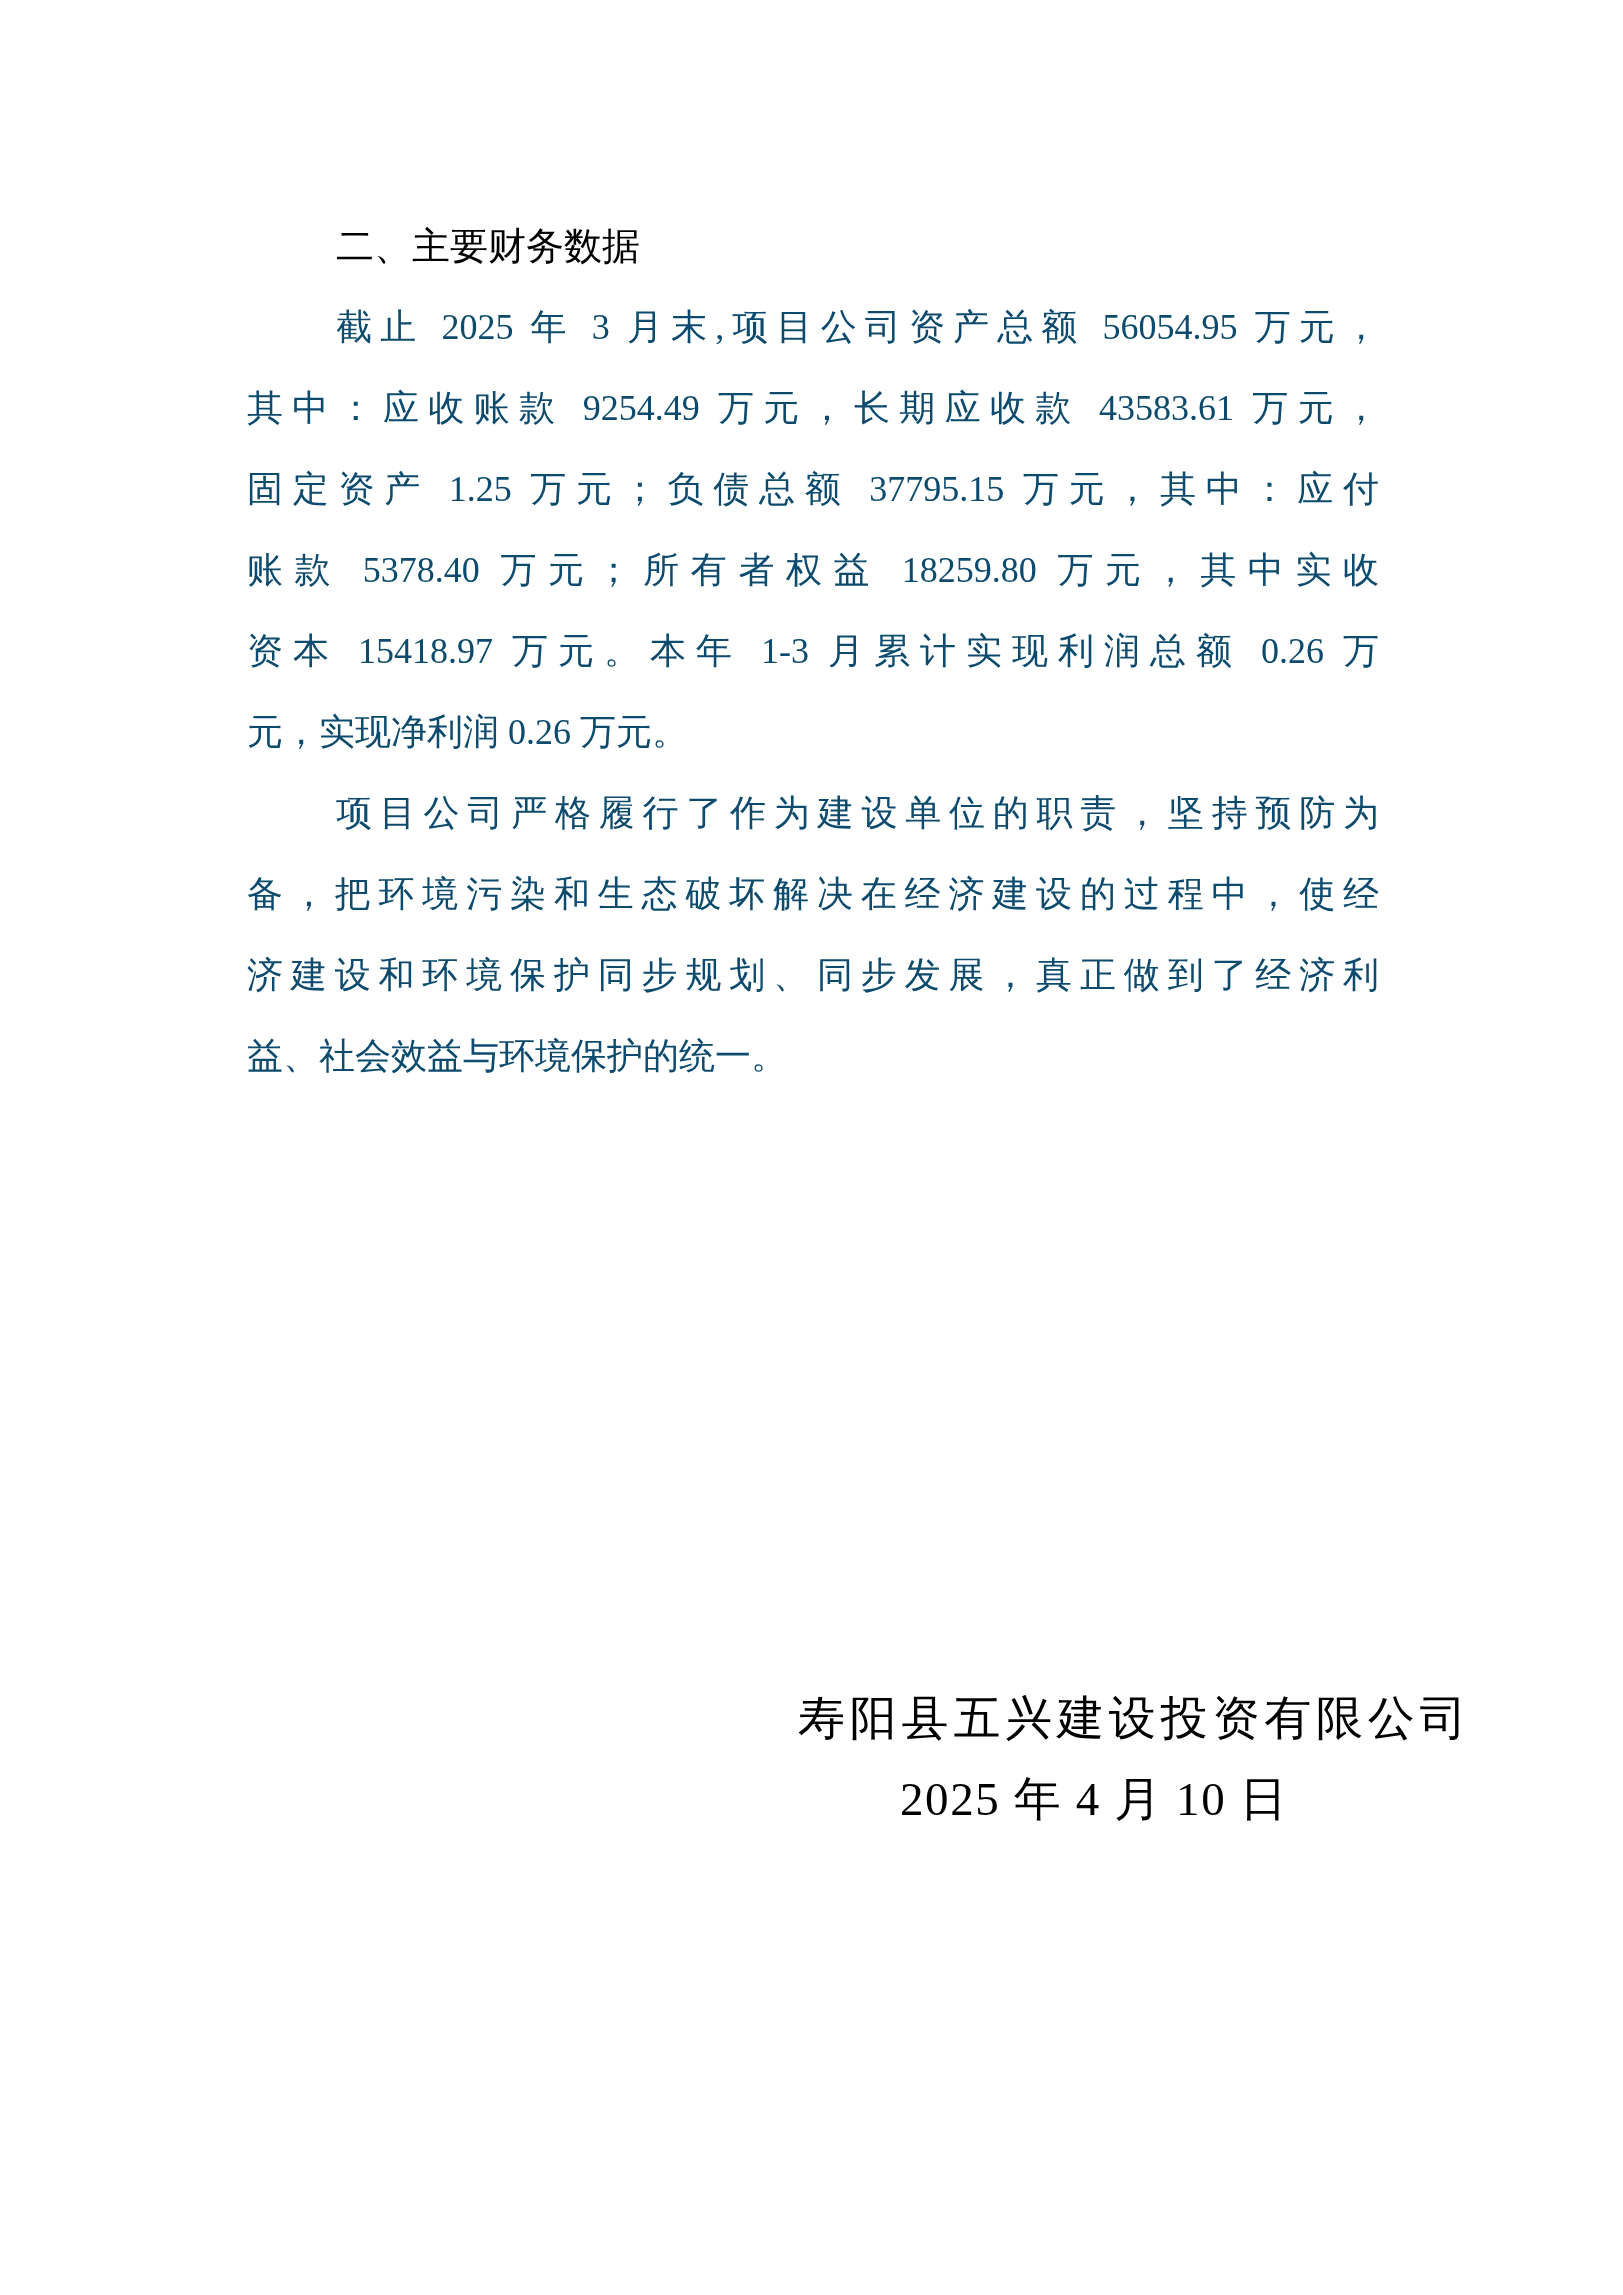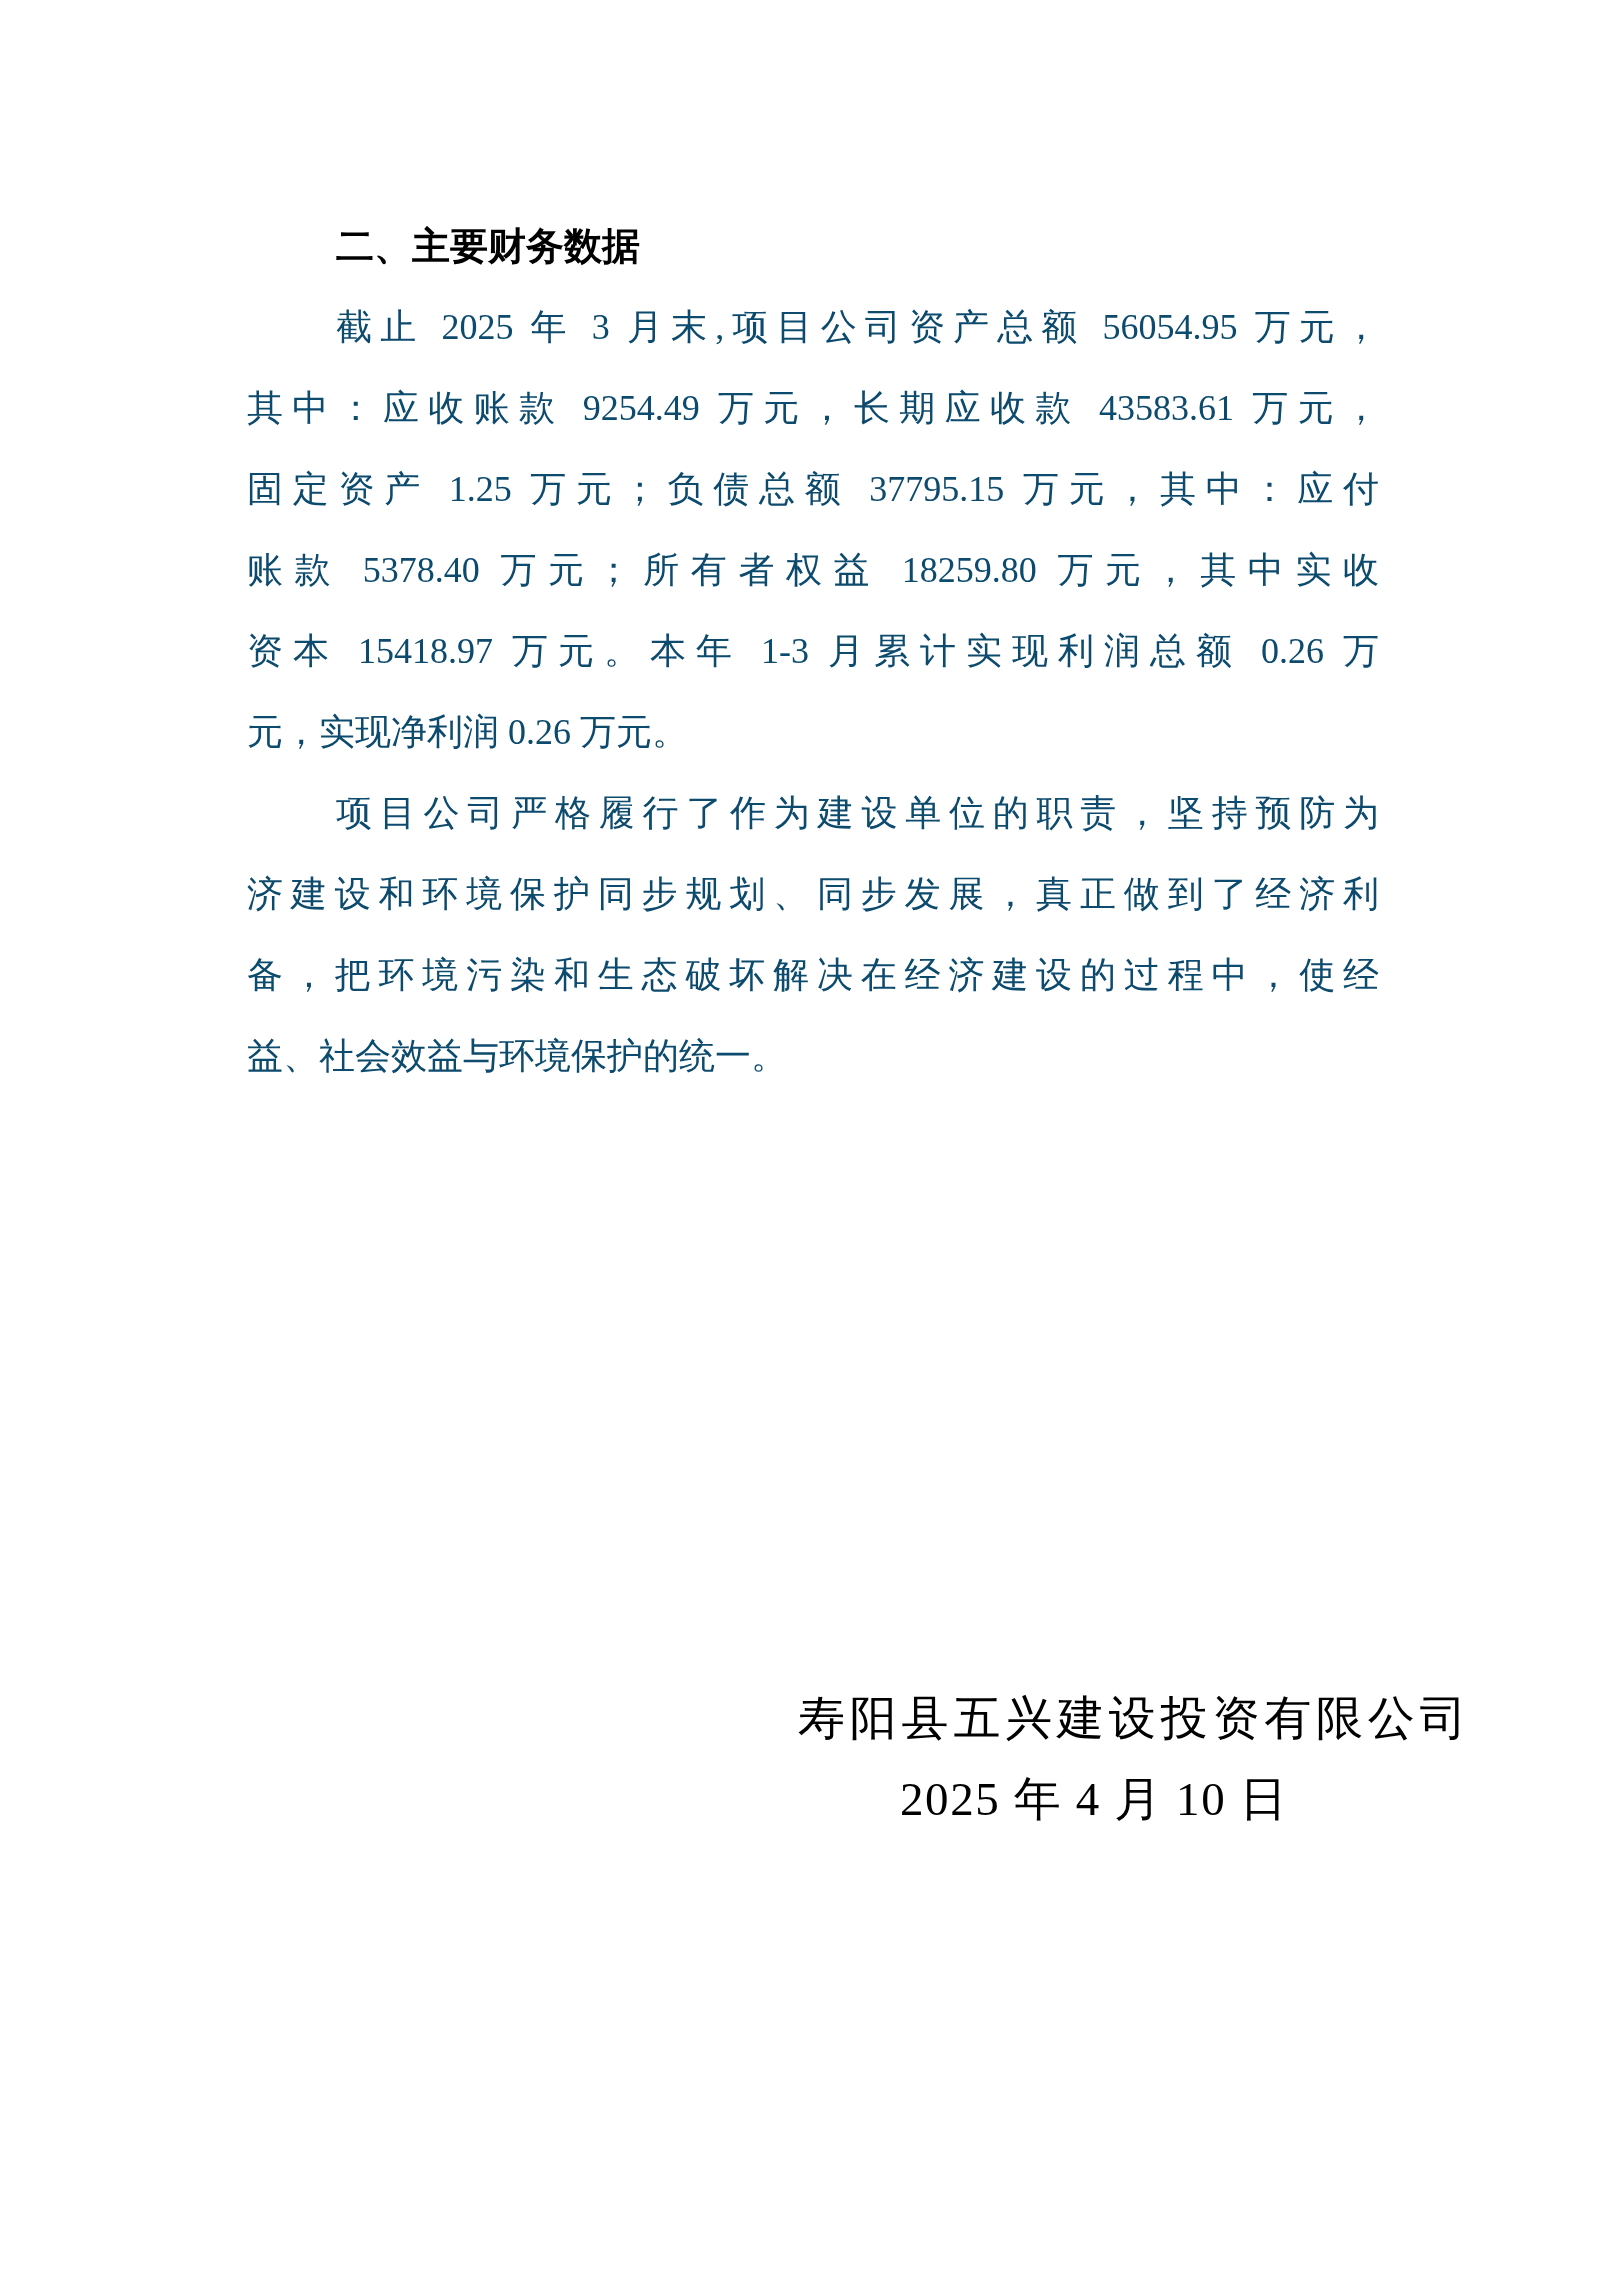--- a/index.html
+++ b/index.html
@@ -18,21 +18,21 @@
   }
   .content {
     position: absolute;
     left: 247px;
     top: 206px;
     width: 1132px;
   }
   .heading {
     margin: 0;
     font-family: "Liberation Sans", "DejaVu Sans", sans-serif;
-    font-weight: 700;
+    font-weight: 400;
     font-size: 38px;
     line-height: 81px;
     text-indent: 89px;
     color: #000000;
   }
   .para {
     margin: 0;
     padding: 0;
   }
   .line {
@@ -80,22 +80,22 @@
       <div class="line">其中：应收账款 9254.49 万元，长期应收款 43583.61 万元，</div>
       <div class="line">固定资产 1.25 万元；负债总额 37795.15 万元，其中：应付</div>
       <div class="line">账款 5378.40 万元；所有者权益 18259.80 万元，其中实收</div>
       <div class="line">资本 15418.97 万元。本年 1-3 月累计实现利润总额 0.26 万</div>
       <div class="line last">元，实现净利润 0.26 万元。</div>
     </div>
 
 
     <div class="para">
       <div class="line indent">项目公司严格履行了作为建设单位的职责，坚持预防为</div>
+      <div class="line">备，把环境污染和生态破坏解决在经济建设的过程中，使经</div>
       <div class="line">济建设和环境保护同步规划、同步发展，真正做到了经济利</div>
-      <div class="line">备，把环境污染和生态破坏解决在经济建设的过程中，使经</div>
       <div class="line last">益、社会效益与环境保护的统一。</div>
     </div>
 
   </div>
 
   <div class="signature">
     <div class="company">寿阳县五兴建设投资有限公司</div>
     <div class="date">2025 年 4 月 10 日</div>
   </div>
 </div>

